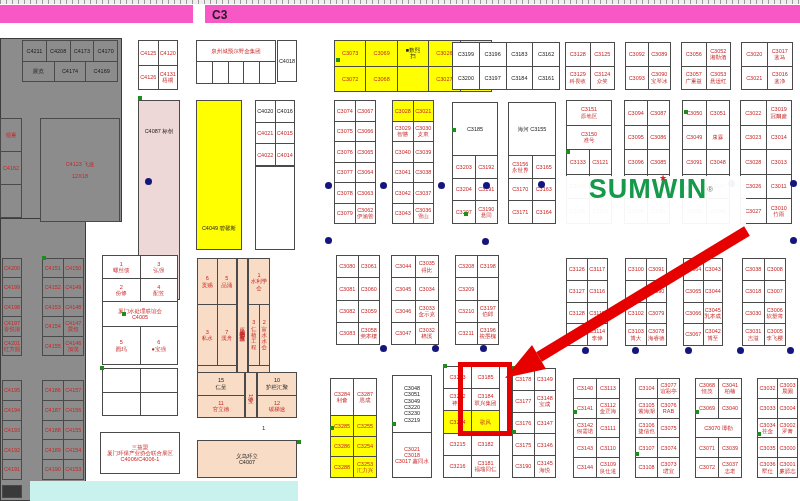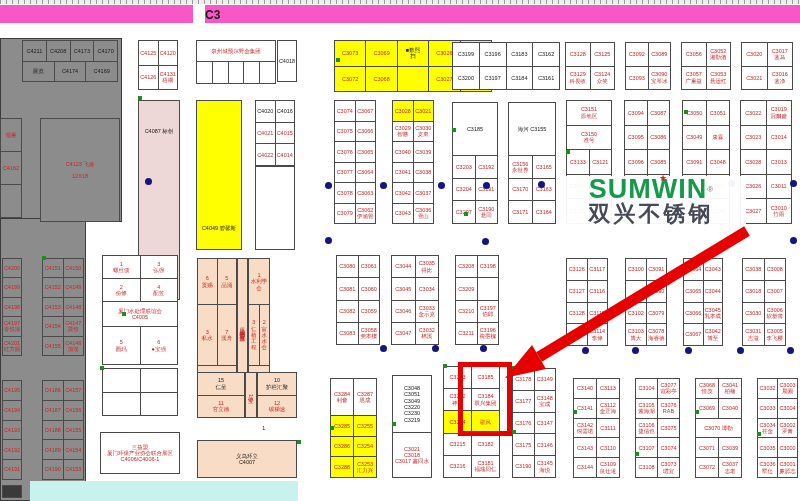--- a/index.html
+++ b/index.html
@@ -5,21 +5,21 @@
   html,body{margin:0;padding:0;background:#fff;}
   #stage{position:relative;width:800px;height:501px;background:#fff;overflow:hidden;
          font-family:"Liberation Sans",sans-serif;}
   .abs{position:absolute;box-sizing:border-box;}
   .ruler{position:absolute;top:0;left:0;width:800px;height:4px;
          background:repeating-linear-gradient(90deg,#9a9a9a 0 1px,#efefef 1px 6px);z-index:3;}
   .banner{position:absolute;top:5px;height:18px;background:#f857c6;z-index:3;}
   #banner-left{left:0;width:193px;}
   #banner-right{left:205px;width:595px;}
   #banner-right span{display:inline-block;color:#1d1d1d;font-weight:bold;font-size:12px;
-         line-height:18px;padding-left:0;}
+         line-height:18px;padding-left:7px;}
   .gray{background:#8c8c8c;border:1px solid #3c3c3c;z-index:1;}
   .block{background:#fff;border:1px solid #4a4a4a;display:flex;flex-direction:column;z-index:2;}
   .row{flex:1;display:flex;min-height:0;}
   .bt{border-top:1px solid #4a4a4a;}
   .cell{flex:1;display:flex;align-items:center;justify-content:center;text-align:center;
         font-size:5.5px;line-height:1.15;color:#c62828;white-space:pre-line;overflow:hidden;}
   .bl{border-left:1px solid #4a4a4a;}
   .k{color:#1c1c1c;}
   .v{writing-mode:vertical-rl;letter-spacing:1px;font-size:5.5px;}
   .dot{position:absolute;width:7px;height:7px;border-radius:50%;background:#15157e;z-index:4;}
@@ -979,21 +979,20 @@
       <div class="green" style="left: 297px; top: 440px;"></div>
     </div>
 
   <div id="cyan-strip"></div>
 
   <div id="logo">
     <span class="star">★</span>
     <div>
       <span class="brand">SUMWIN</span><span class="reg">®</span>
     </div>
-    <div class="cn">双兴不锈钢</div>
   </div>
 
   <svg id="arrow-svg" width="800" height="501">
     <line id="arrow-line" x1="747" y1="231" x2="539" y2="357" stroke="#e60000" stroke-width="11"></line>
     <polygon id="arrow-head" points="505,378 532,345 546,369" fill="#e60000"></polygon>
   </svg>
 
   <div id="highlight-box"></div>
   <div id="label-one">1</div>
 </div>

